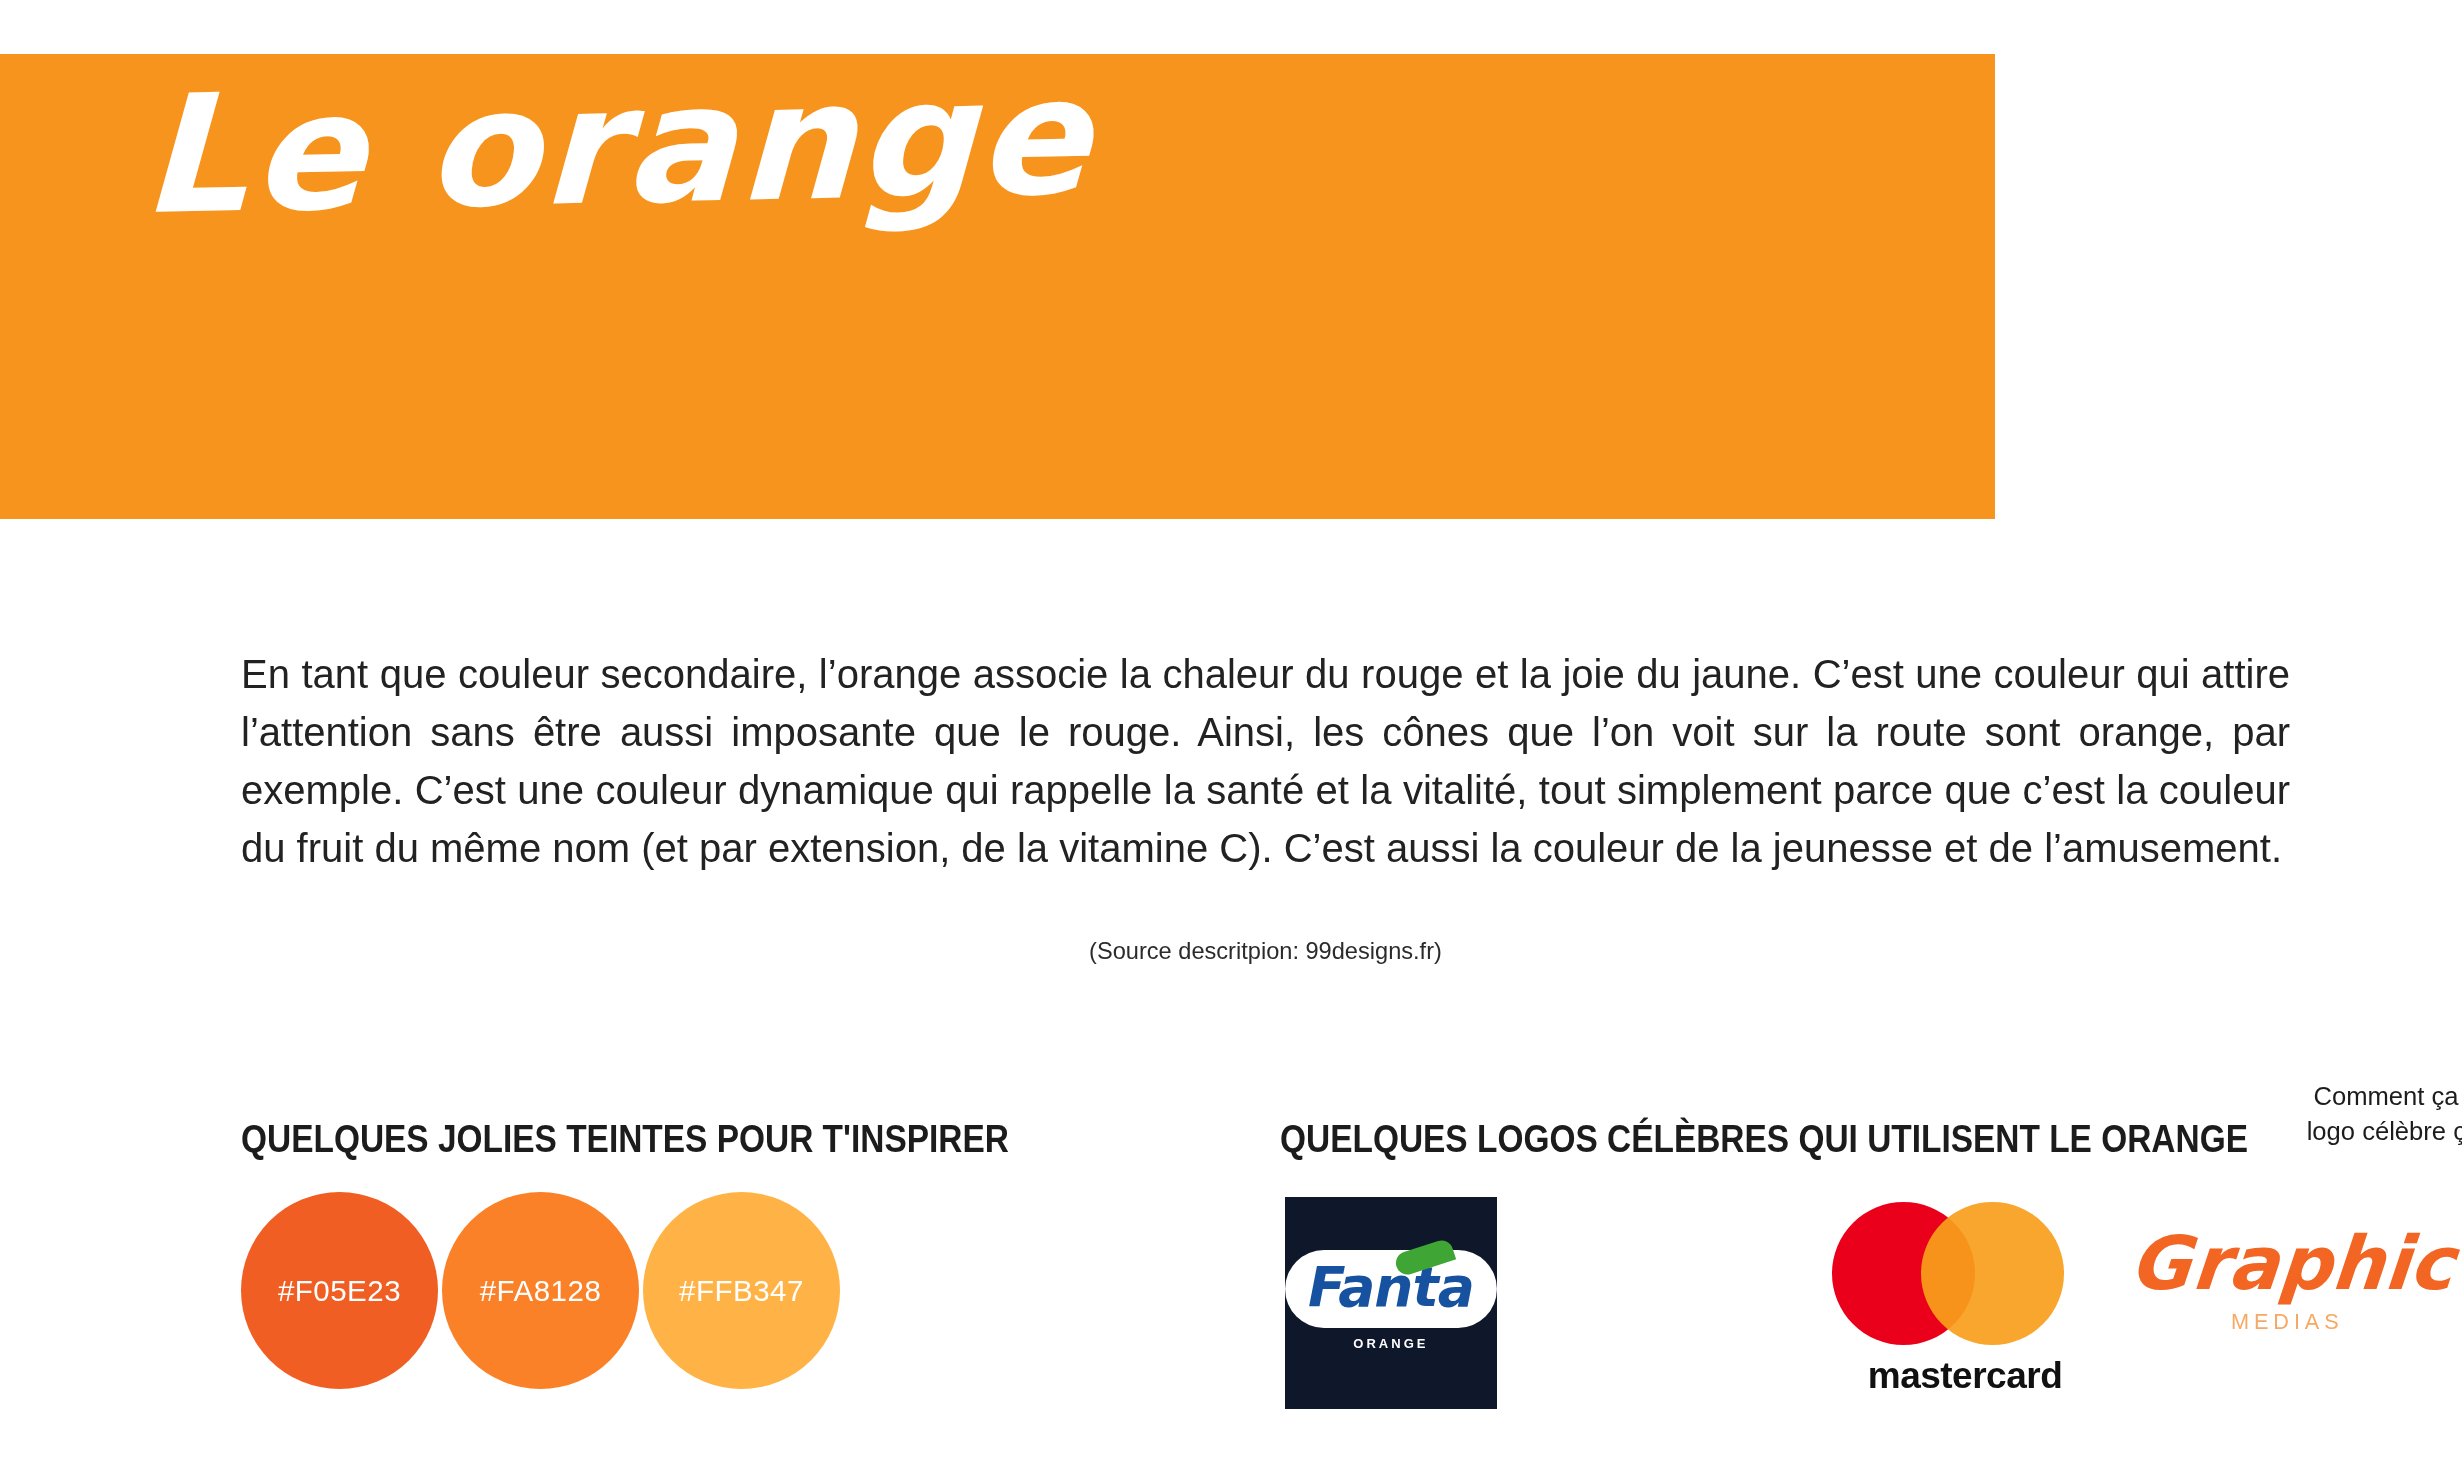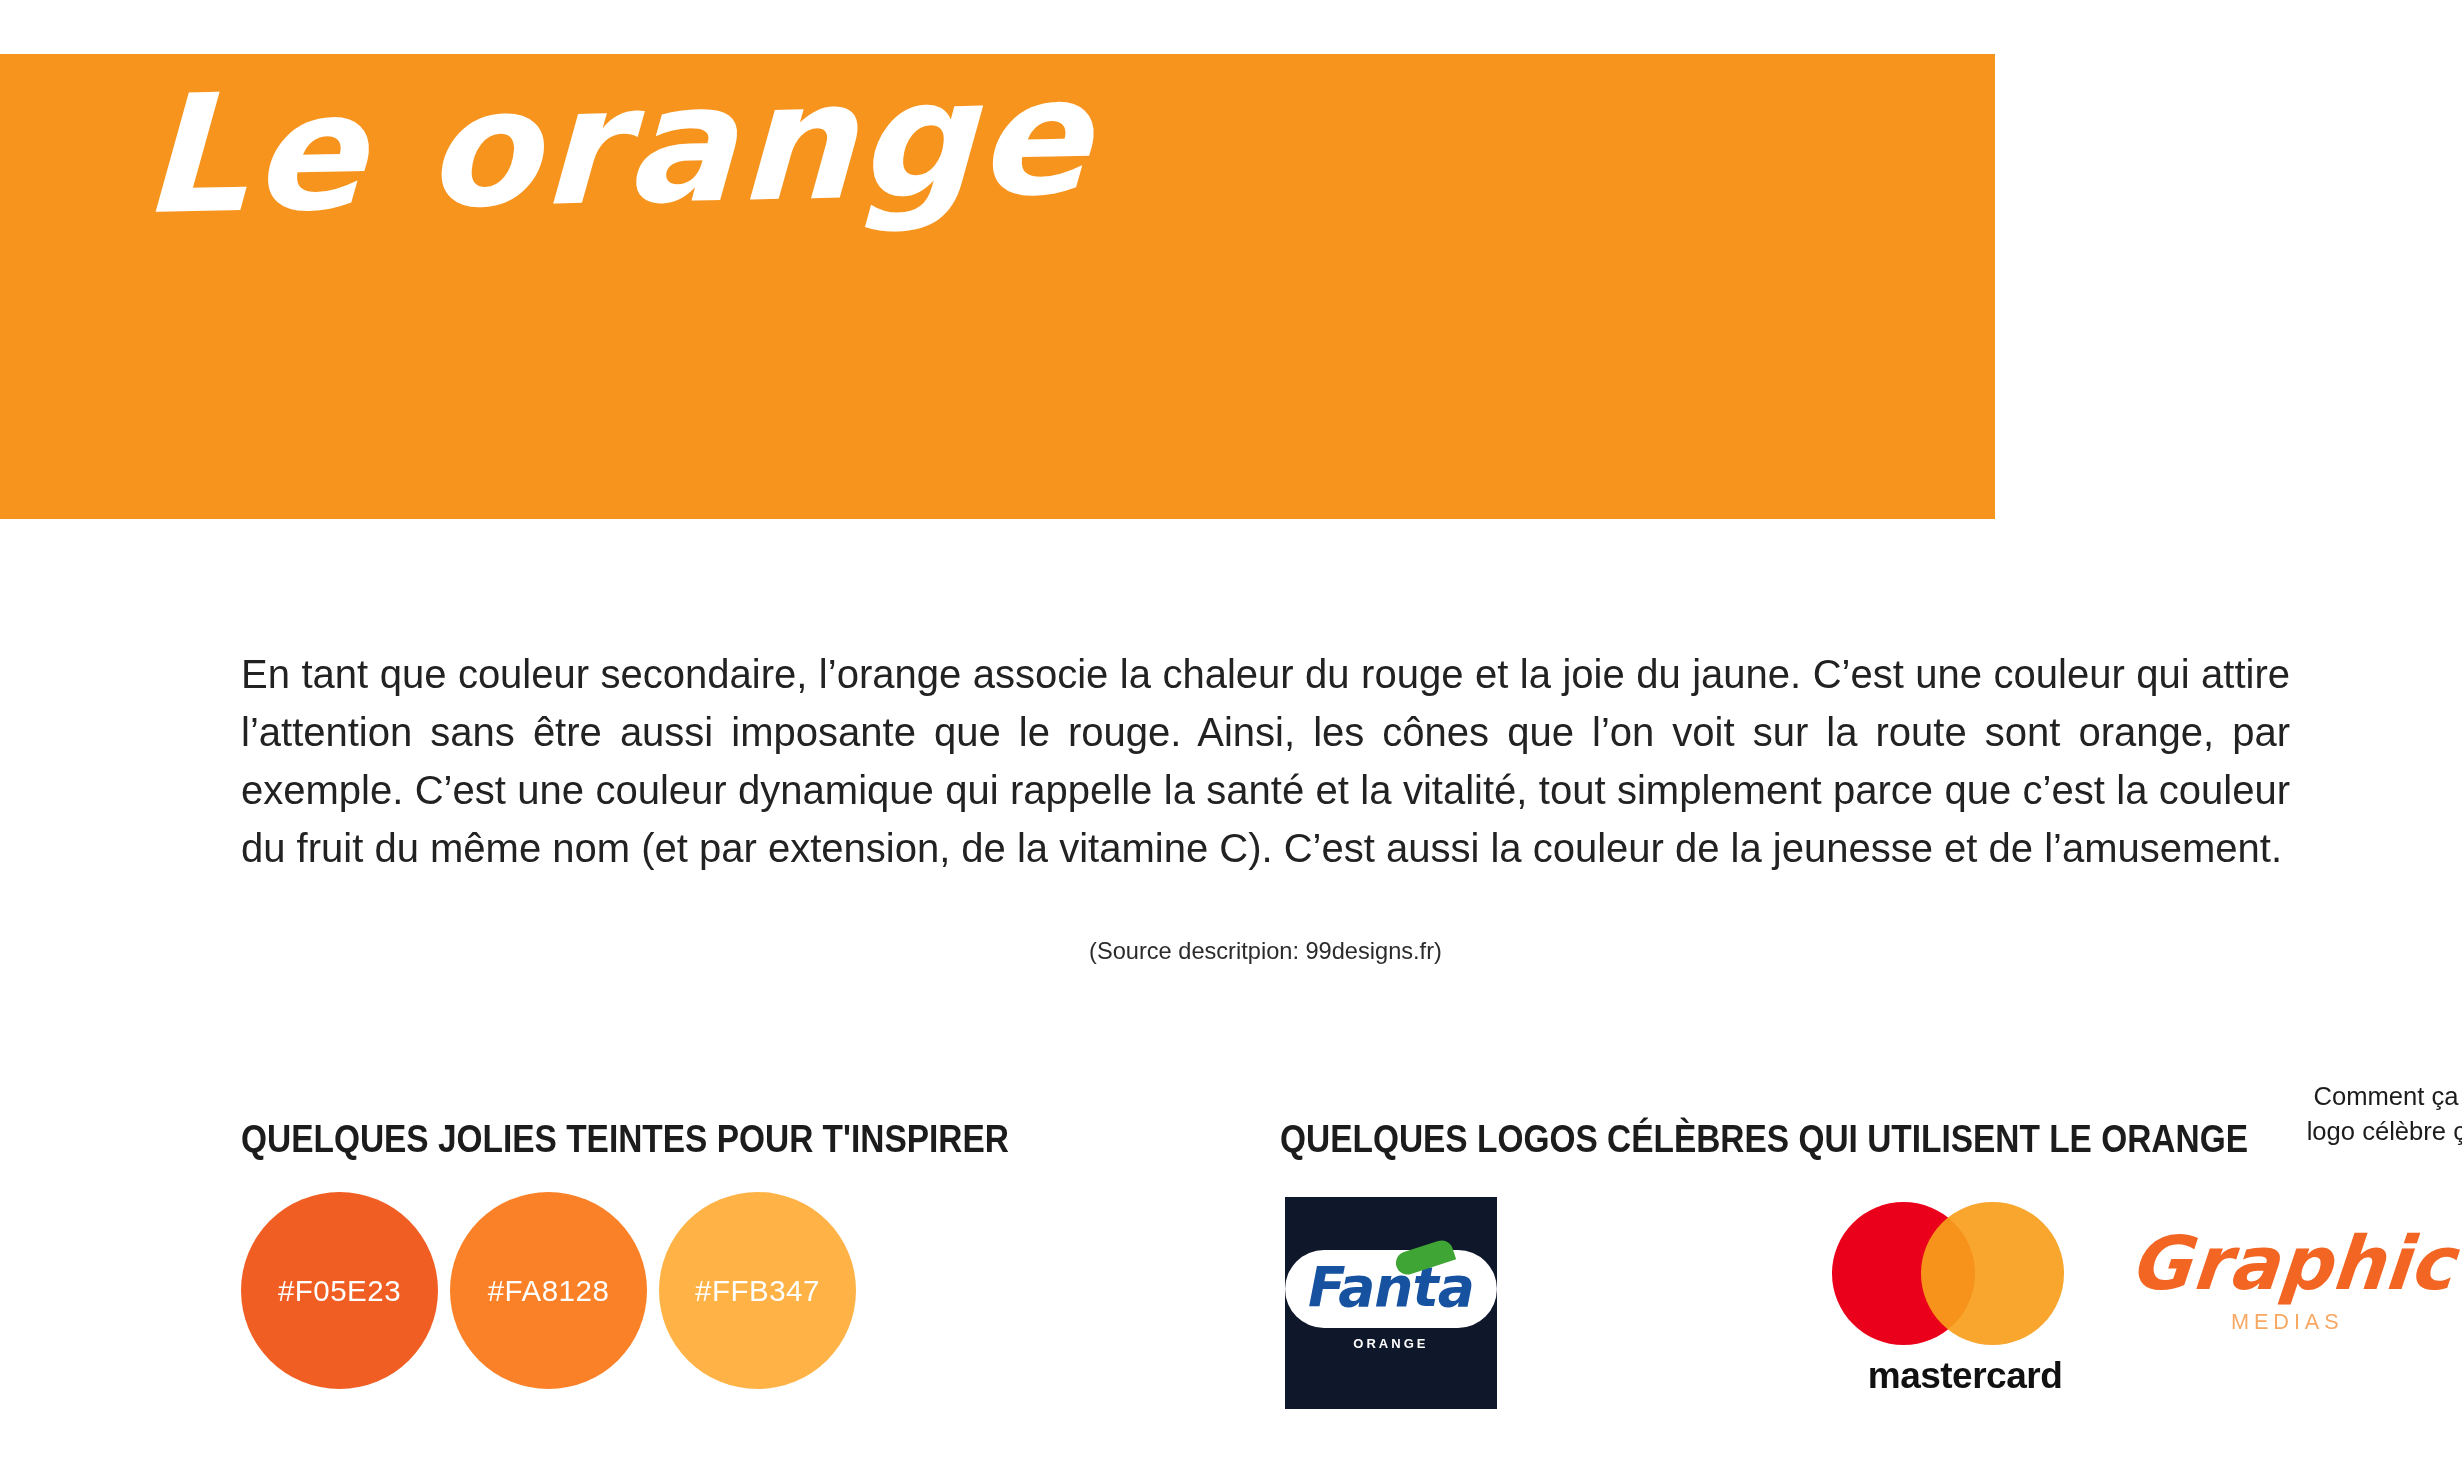--- a/index.html
+++ b/index.html
@@ -105,21 +105,21 @@
   }
   #heading-tints { left: 241px; top: 1118px; }
   #heading-logos { left: 1280px; top: 1118px; }
 
   
   .swatches {
     position: absolute;
     left: 241px;
     top: 1192px;
     display: flex;
-    gap: 12px;
+    gap: 4px;
   }
   .swatch {
     width: 197px;
     height: 197px;
     border-radius: 50%;
     display: flex;
     align-items: center;
     justify-content: center;
     color: #ffffff;
     font-size: 29.5px;

